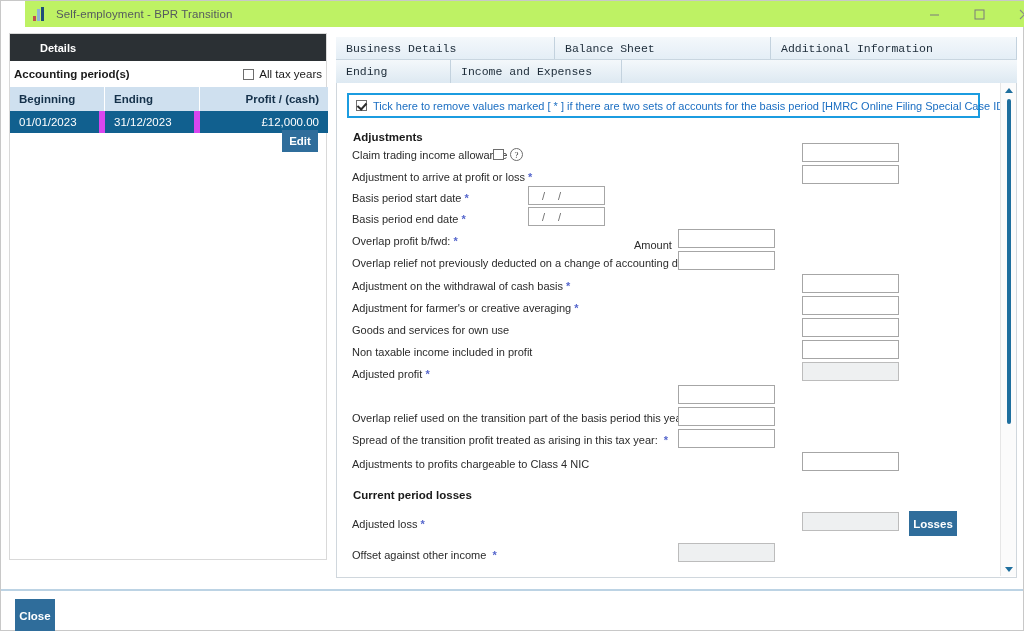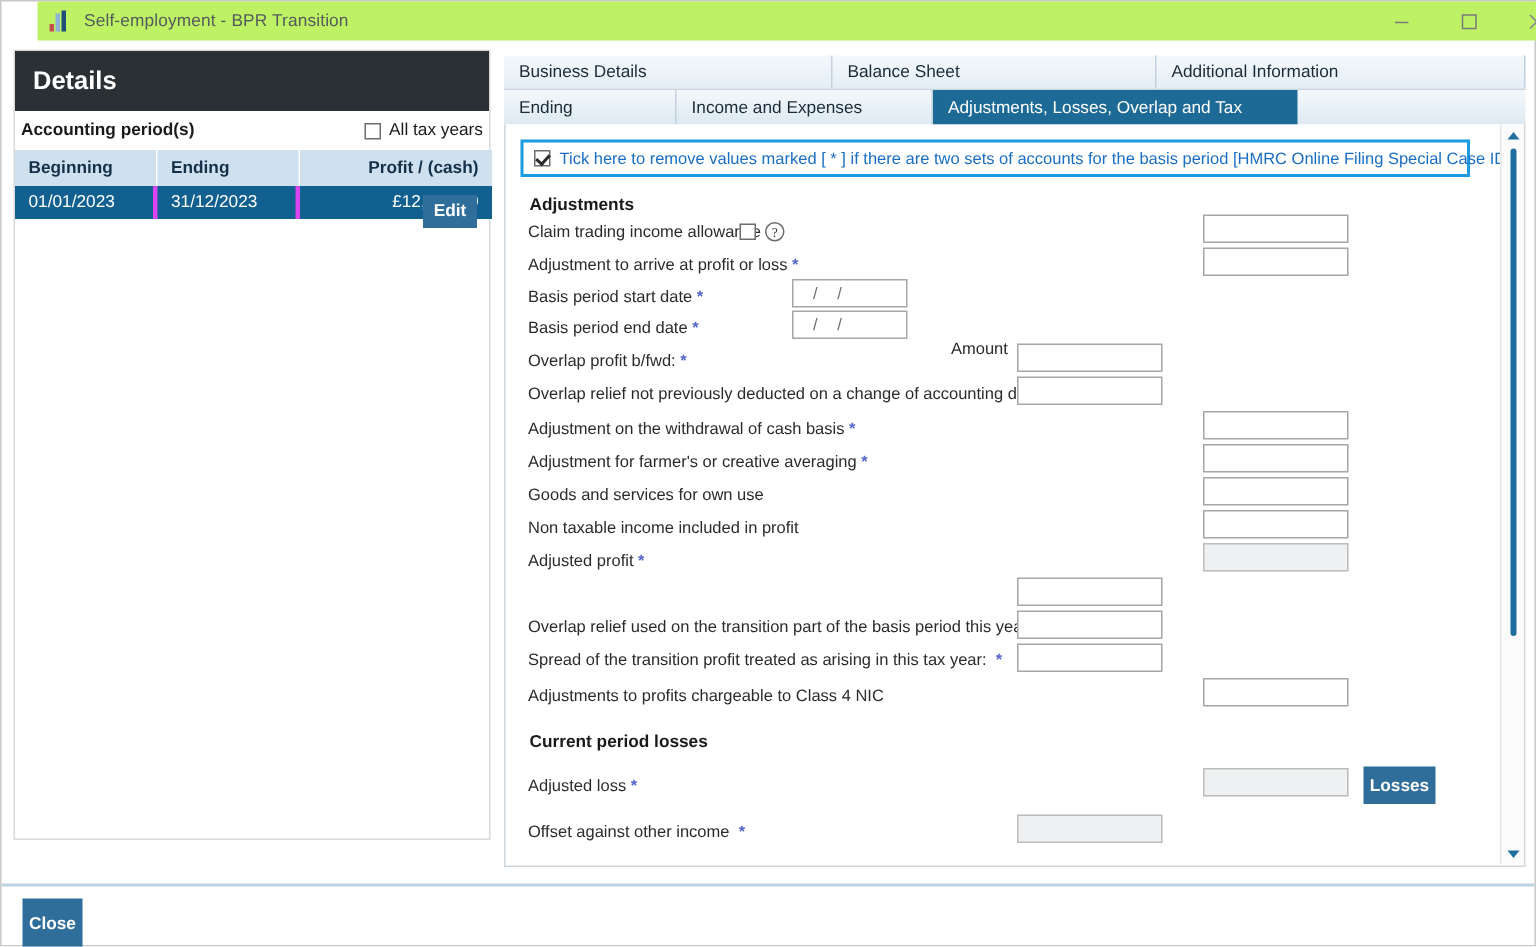--- a/index.html
+++ b/index.html
@@ -39,23 +39,23 @@
     color: #7a7a7a;
   }
   .win-btn svg { display: block; }
 
   
   .details-panel {
     position: absolute; left: 8px; top: 32px; width: 318px; height: 527px;
     background: #ffffff; border: 1px solid #d9d9d9;
   }
   .details-header {
-    height: 40px; background: #2b3034; color: #ffffff;
-    display: flex; align-items: center; padding-left: 12px;
-    font-size: 17px; font-weight: bold;
+    height: 27px; background: #2b3034; color: #ffffff;
+    display: flex; align-items: center; padding-left: 30px;
+    font-size: 11px; font-weight: bold;
   }
   .acct-row {
     height: 22px; display: flex; align-items: center; justify-content: space-between;
     padding: 0 4px 0 4px; margin-top: 2px;
   }
   .acct-label { font-size: 11.5px; font-weight: bold; color: #1a1a1a; }
   .acct-check { display: flex; align-items: center; gap: 5px; }
   .cb {
     width: 11px; height: 11px; border: 1px solid #6d6d6d; background: #fff;
     display: inline-block; position: relative; flex: none;
@@ -71,21 +71,21 @@
   .grid-head { display: flex; height: 24px; background: #cfe0ef; }
   .grid-head div {
     font-size: 11.5px; font-weight: bold; color: #15314a;
     display: flex; align-items: center; padding: 0 9px;
     border-right: 1px solid #ffffff;
   }
   .grid-row { display: flex; height: 22px; background: #11608f; }
   .grid-row div {
     font-size: 11.5px; color: #ffffff;
     display: flex; align-items: center; padding: 0 9px;
-    border-right: 3px solid #d946ef;
+    border-right: 6px solid #d946ef;
   }
   .c1 { width: 95px; }
   .c2 { width: 95px; }
   .c3 { width: 128px; justify-content: flex-end !important; border-right: none !important; }
 
   .edit-btn {
     position: absolute; right: 8px; top: 96px;
     width: 36px; height: 22px; background: #2f6d9b; color: #fff;
     border: none; font-size: 11.5px; font-weight: bold;
     font-family: "Liberation Sans", sans-serif;
@@ -99,20 +99,21 @@
     background: linear-gradient(to bottom, #f4f8fb 0%, #e4eef6 100%);
     border-bottom: 1px solid #c9d6e0;
   }
   .tabrow.row2 {
     background: linear-gradient(to bottom, #f4f8fb 0%, #dde9f2 100%);
   }
   .tab {
     font-size: 11.5px; color: #1c2b38; display: flex; align-items: center;
     padding: 0 10px; border-right: 1px solid #c3d2de; height: 100%;
     white-space: nowrap;
+    font-family: Liberation Mono, monospace;
   }
   .tab.active {
     background: #1e6a96; color: #ffffff; border-right: none;
   }
   .t-bd { width: 219px; }
   .t-bs { width: 216px; }
   .t-ai { width: 246px; }
   .t-sum { width: 115px; }
   .t-ie  { width: 171px; }
   .t-ca  { width: 152px; }
@@ -247,21 +248,20 @@
 
   <div class="tabs-outer">
     <div class="tabrow row1">
       <div class="tab t-bd">Business Details</div>
       <div class="tab t-bs">Balance Sheet</div>
       <div class="tab t-ai">Additional Information</div>
     </div>
     <div class="tabrow row2">
       <div class="tab t-sum">Ending</div>
       <div class="tab t-ie">Income and Expenses</div>
-      <div class="tab t-alot active">Adjustments, Losses, Overlap and Tax</div>
     </div>
   </div>
 
   <div class="formpanel">
 
     <div class="banner">
       <span class="cb checked"></span>
       <span class="banner-text">Tick here to remove values marked [ * ] if there are two sets of accounts for the basis period [HMRC Online Filing Special Case ID8].</span>
     </div>
 
@@ -275,21 +275,21 @@
     <div class="flabel" style="left:15px; top:88px;"><span>Adjustment to arrive at profit or loss</span> <span class="star">*</span></div>
     <div class="fld" style="left:465px; top:82px; width:97px;"></div>
 
     <div class="flabel" style="left:15px; top:109px;"><span>Basis period start date</span> <span class="star">*</span></div>
     <div class="fld date" style="left:191px; top:103px; width:77px;">/  /</div>
 
     <div class="flabel" style="left:15px; top:130px;"><span>Basis period end date</span> <span class="star">*</span></div>
     <div class="fld date" style="left:191px; top:124px; width:77px;">/  /</div>
 
     <div class="flabel" style="left:15px; top:152px;"><span>Overlap profit b/fwd:</span> <span class="star">*</span></div>
-    <div class="flabel" style="left:297px; top:144px;">Amount</div>
+    <div class="flabel" style="left:297px; top:156px;">Amount</div>
     <div class="fld" style="left:341px; top:146px; width:97px;"></div>
 
     <div class="flabel" style="left:15px; top:174px;"><span>Overlap relief not previously deducted on a change of accounting date</span> <span class="star">*</span></div>
     <div class="fld" style="left:341px; top:168px; width:97px;"></div>
 
     <div class="flabel" style="left:15px; top:197px;"><span>Adjustment on the withdrawal of cash basis</span> <span class="star">*</span></div>
     <div class="fld" style="left:465px; top:191px; width:97px;"></div>
 
     <div class="flabel" style="left:15px; top:219px;"><span>Adjustment for farmer's or creative averaging</span> <span class="star">*</span></div>
     <div class="fld" style="left:465px; top:213px; width:97px;"></div>

